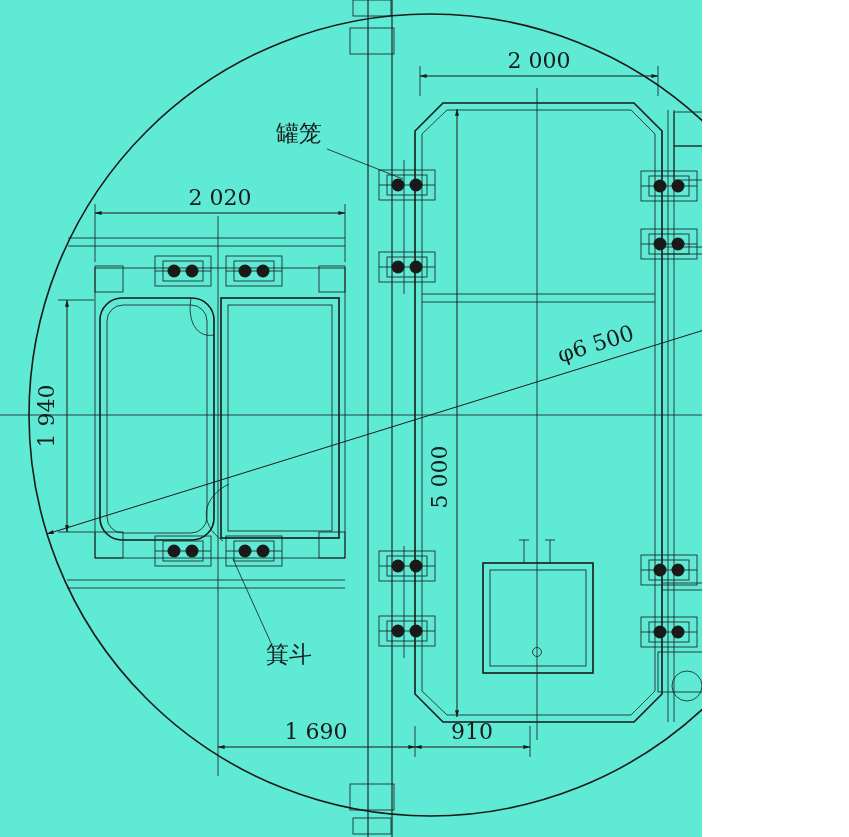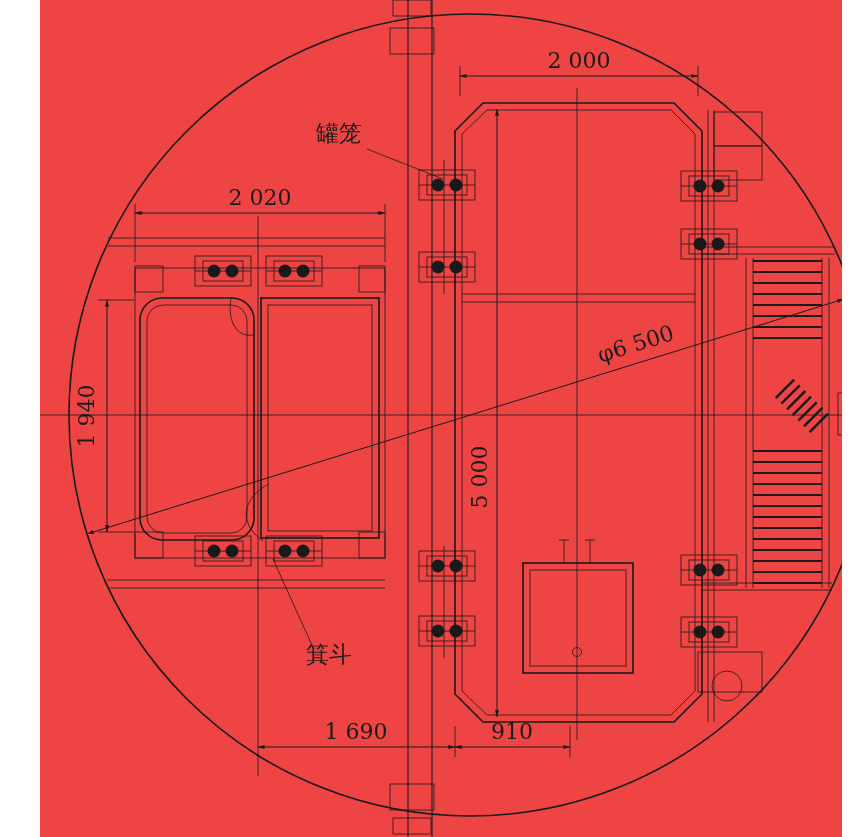--- a/index.html
+++ b/index.html
@@ -1,16 +1,16 @@
 <!DOCTYPE html>
 <html><head>
 <meta charset="utf-8">
 <style>
   html,body{margin:0;padding:0;background:#ffffff;}
-  .stage{width:802px;height:837px;position:relative;background:#ef4444;overflow:hidden;margin-left:40px;}
+  .stage{width:702px;height:837px;position:relative;background:#5eead4;overflow:hidden;}
   svg{display:block;}
   .ln{fill:none;stroke:#1a1a1a;stroke-width:1.6;}
   .tn{fill:none;stroke:#1a1a1a;stroke-width:0.8;}
   .md{fill:none;stroke:#1a1a1a;stroke-width:1.1;}
   .dm{fill:none;stroke:#1a1a1a;stroke-width:1;}
   .dim-text{font-family:"DejaVu Serif","Liberation Serif",serif;font-size:22px;fill:#1a1a1a;}
   .cjk-text{font-family:"DejaVu Serif","Liberation Serif",serif;font-size:23px;fill:#1a1a1a;}
 </style>
 </head>
 <body>

